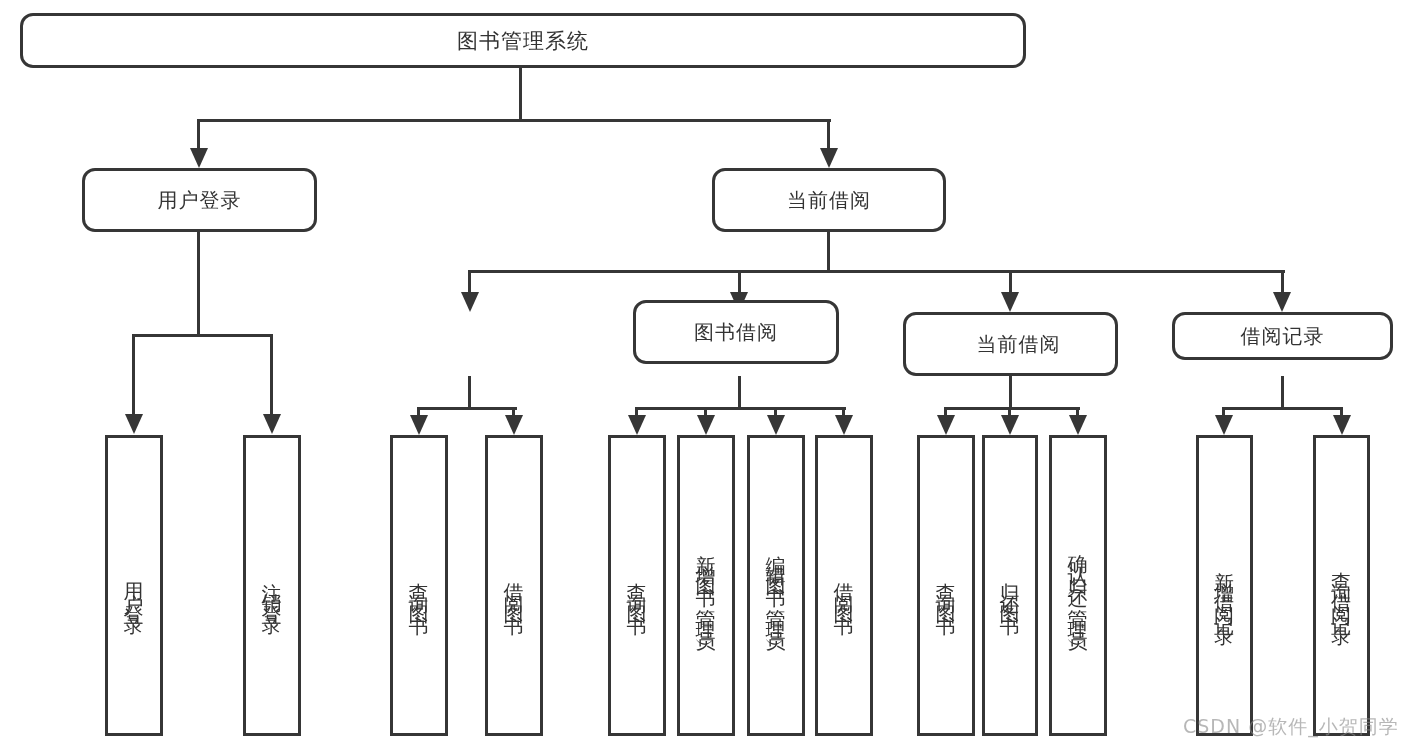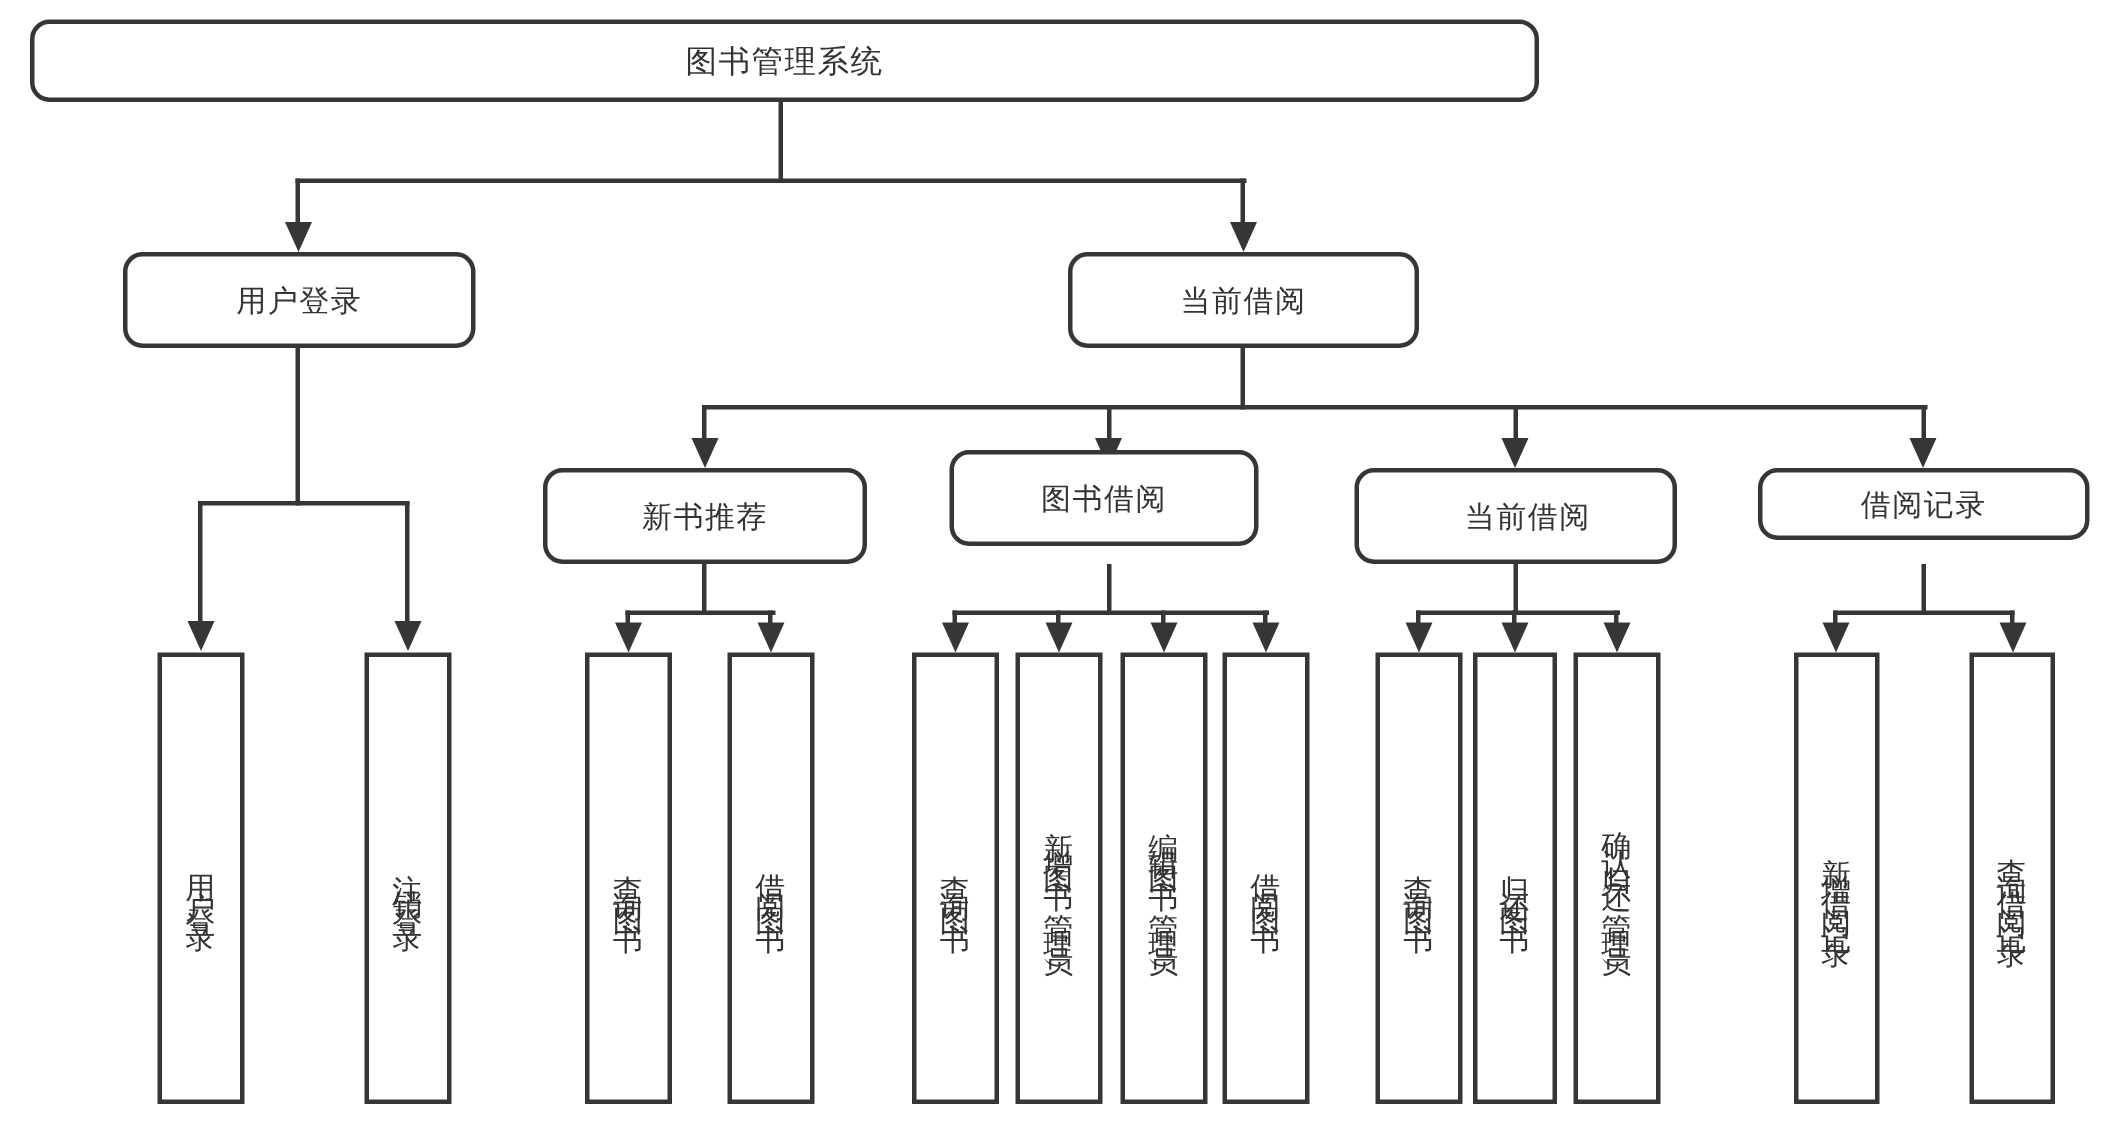--- a/index.html
+++ b/index.html
@@ -118,21 +118,20 @@
   <div class="cl" style="left:1222px;top:407px;width:3px;height:10px;"></div>
   <div class="arrow" style="left:1215px;top:415px;"></div>
   <div class="cl" style="left:1340px;top:407px;width:3px;height:10px;"></div>
   <div class="arrow" style="left:1333px;top:415px;"></div>
 
   <div class="node h title" style="left:20px;top:13px;width:1006px;height:55px;">图书管理系统</div>
 
   <div class="node h" style="left:82px;top:168px;width:235px;height:64px;">用户登录</div>
   <div class="node h" style="left:712px;top:168px;width:234px;height:64px;">当前借阅</div>
 
-  <div class="node h" style="left:362px;top:312px;width:216px;height:64px;">新书推荐</div>
   <div class="node h" style="left:633px;top:300px;width:206px;height:64px;">图书借阅</div>
   <div class="node h" style="left:903px;top:312px;width:215px;height:64px;padding-left:16px;">当前借阅</div>
   <div class="node h" style="left:1172px;top:312px;width:221px;height:48px;">借阅记录</div>
 
   <div class="node v" style="left:105px;top:435px;width:58px;height:301px;">用户登录</div>
   <div class="node v" style="left:243px;top:435px;width:58px;height:301px;">注销登录</div>
 
   <div class="node v" style="left:390px;top:435px;width:58px;height:301px;">查询图书</div>
   <div class="node v" style="left:485px;top:435px;width:58px;height:301px;">借阅图书</div>
 
@@ -141,14 +140,15 @@
   <div class="node v" style="left:747px;top:435px;width:58px;height:301px;">编辑图书（管理员）</div>
   <div class="node v" style="left:815px;top:435px;width:58px;height:301px;">借阅图书</div>
 
   <div class="node v" style="left:917px;top:435px;width:58px;height:301px;">查询图书</div>
   <div class="node v" style="left:982px;top:435px;width:56px;height:301px;">归还图书</div>
   <div class="node v" style="left:1049px;top:435px;width:58px;height:301px;">确认归还（管理员）</div>
 
   <div class="node v" style="left:1196px;top:435px;width:57px;height:301px;">新增借阅记录</div>
   <div class="node v" style="left:1313px;top:435px;width:57px;height:301px;">查询借阅记录</div>
 
+  <div class="watermark">CSDN @软件_小贺同学</div>
 
 </div>
 
 </body></html>

